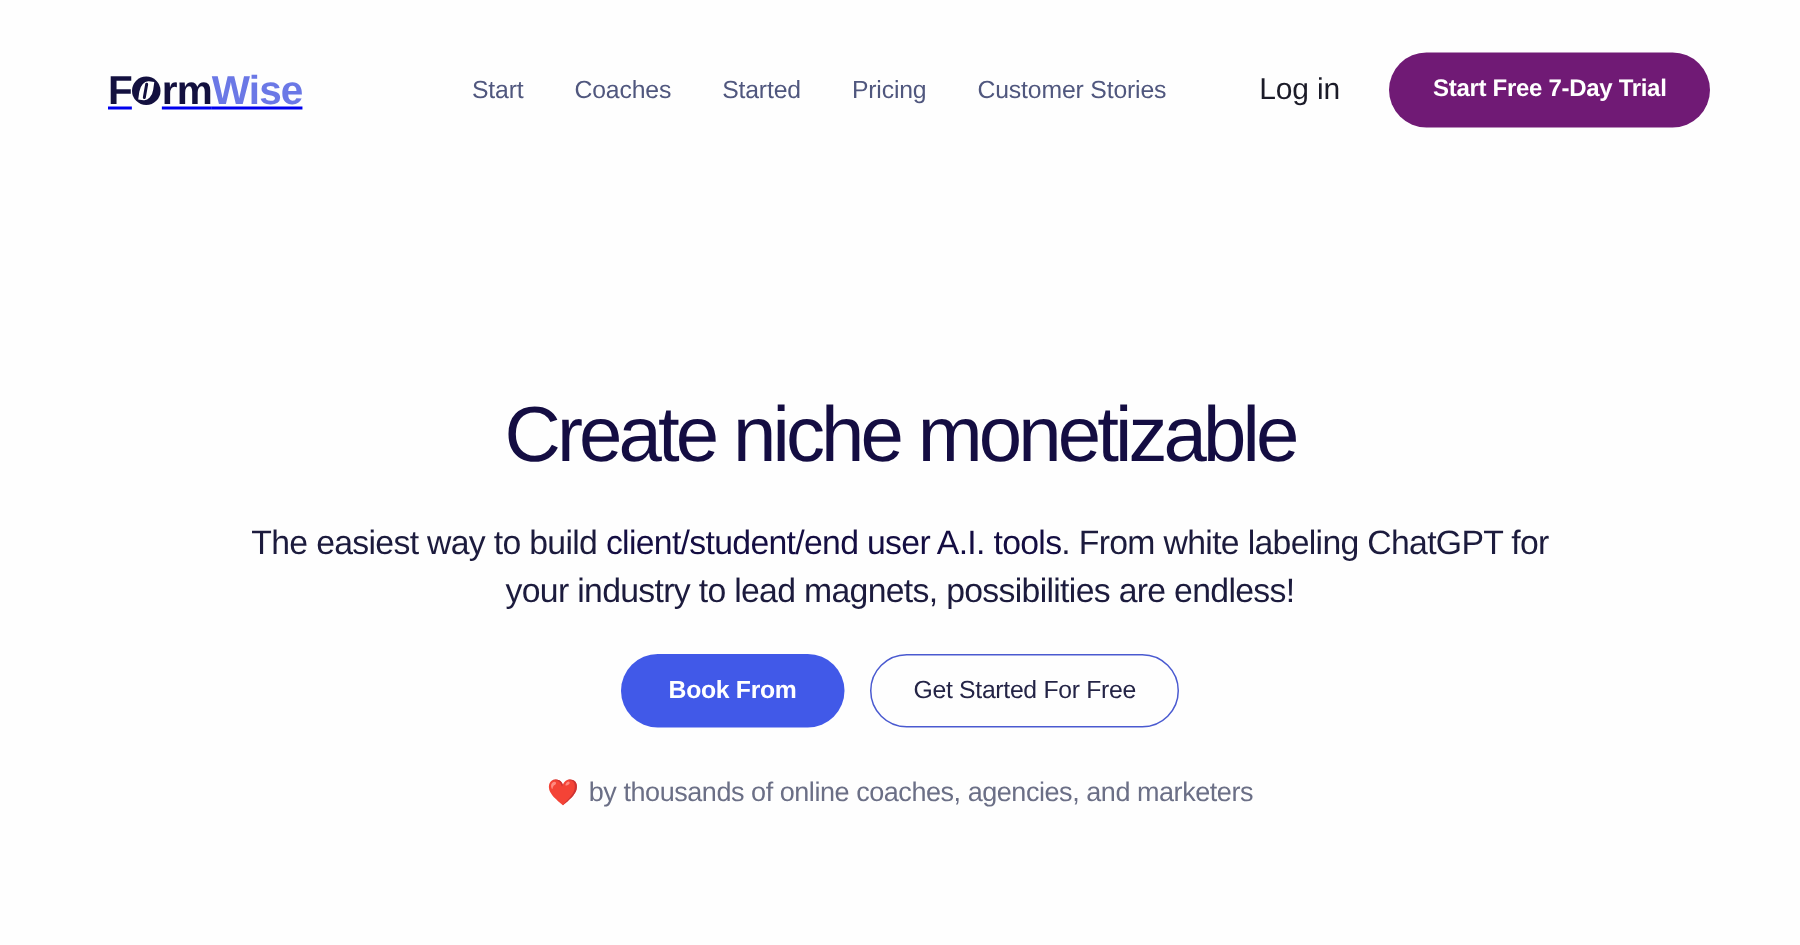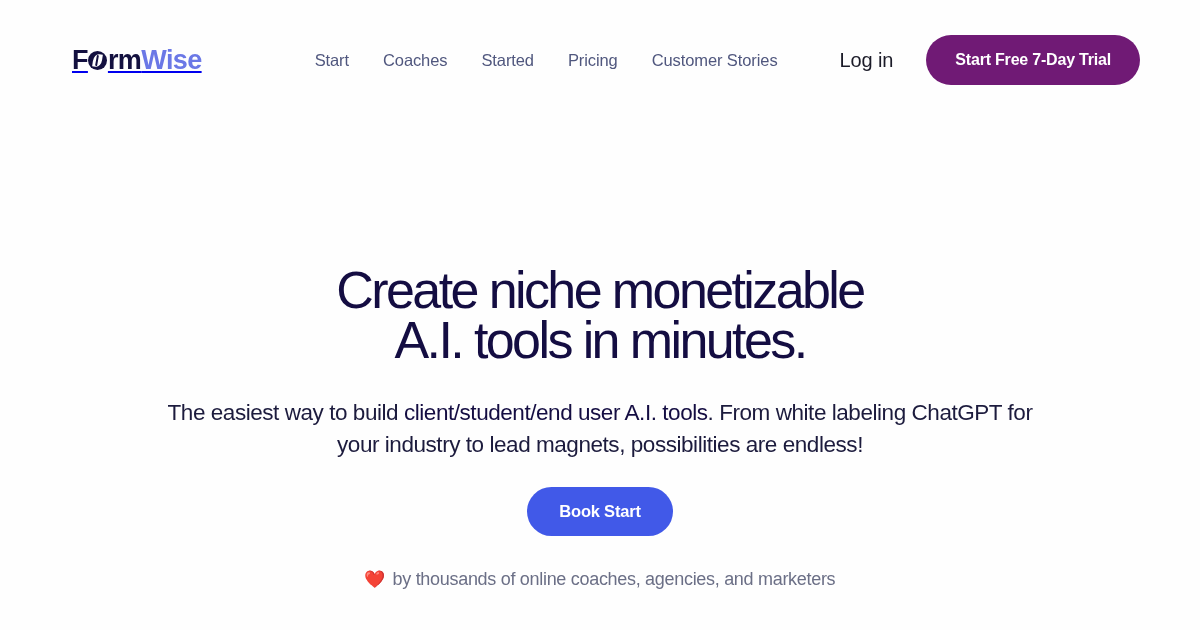--- a/index.html
+++ b/index.html
@@ -214,27 +214,27 @@
     <a class="login-link" href="#">Log in</a>
     <button class="trial-btn">Start Free 7-Day Trial</button>
   </div>
 
 </header>
 
 <main class="hero">
 
   <h1 class="hero-title">
     <span class="t-line">Create niche monetizable</span>
-    <span class="t-line">A.I. tools in minutes.</span>
   </h1>
 
   <p class="hero-sub"><span>The easiest way to build </span><b>client/student/end user A.I. tools</b><span>. From white labeling ChatGPT for your industry to lead magnets, possibilities are endless!</span></p>
 
   <div class="hero-ctas">
-    <button class="btn-primary">Book Start</button>
+    <button class="btn-primary">Book From</button>
+    <button class="btn-outline">Get Started For Free</button>
   </div>
 
   <div class="social-proof">
     <span class="heart-icon">❤️</span>
     <span>by thousands of online coaches, agencies, and marketers</span>
   </div>
 
 </main>
 
 </body></html>

